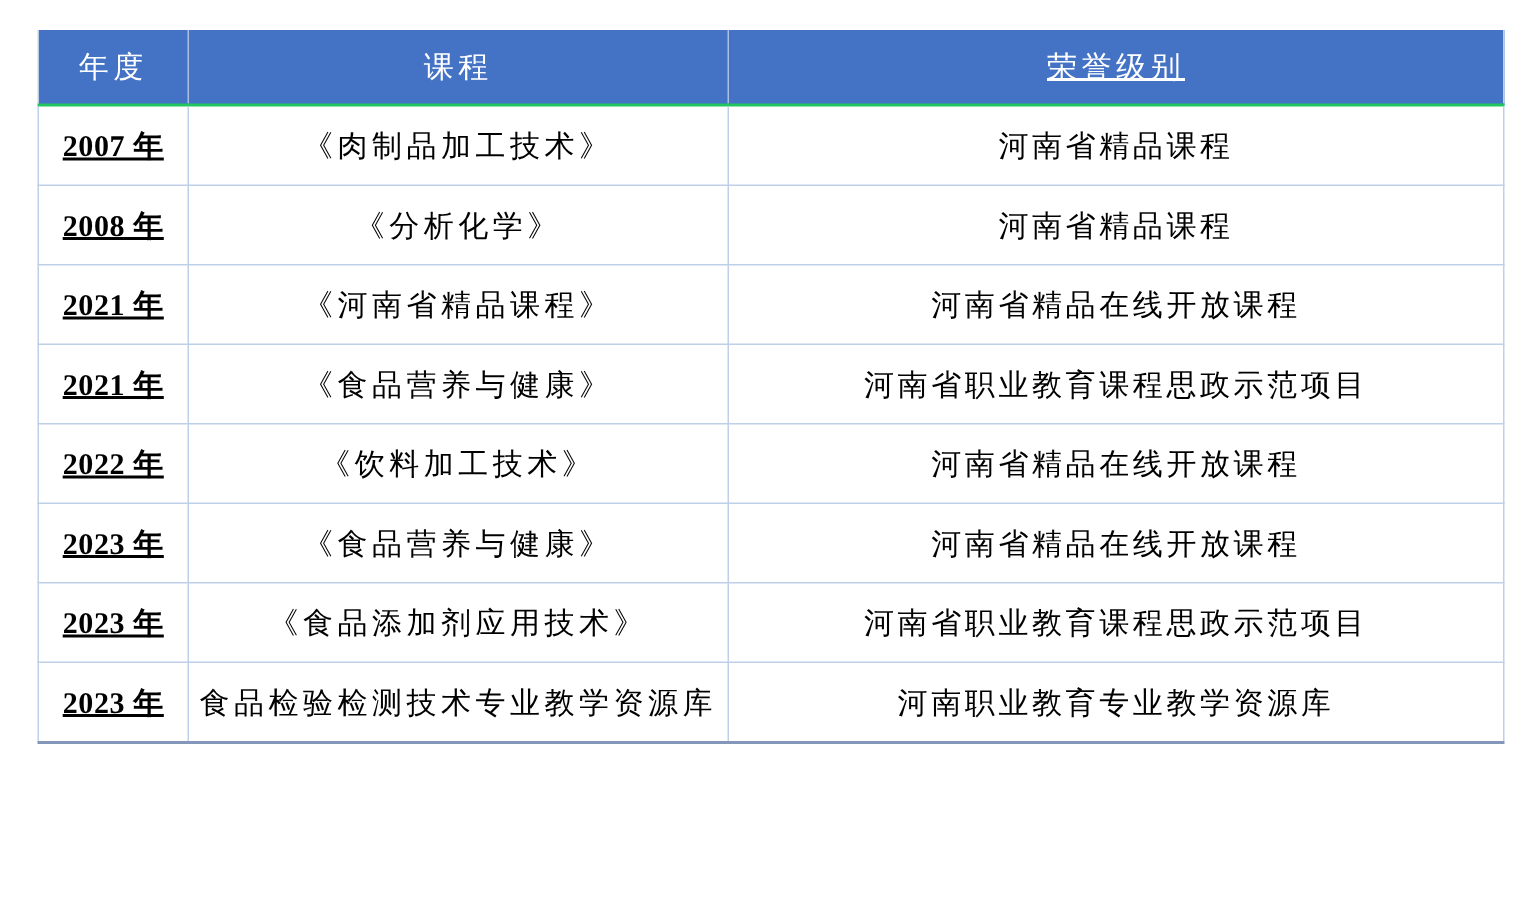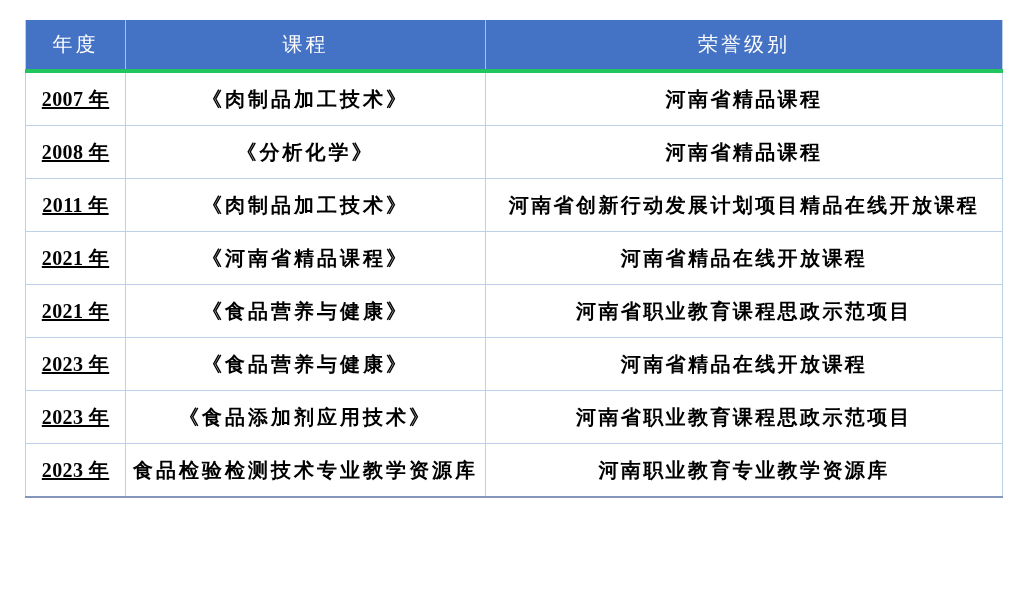--- a/index.html
+++ b/index.html
@@ -29,37 +29,37 @@
   .honors-table th {
     height: 47px;
     background: var(--header-bg, #4472c4);
     color: var(--header-fg, #ffffff);
     font-size: 20px;
     font-weight: normal;
     letter-spacing: 0.15em;
     text-align: center;
     vertical-align: middle;
     border-right: 1px solid rgba(255,255,255,0.55);
-    border-bottom: 4px solid #22c55e;
+    border-bottom: 2px solid #22c55e;
   }
   .honors-table th:last-child {
     border-right: 1px solid var(--border-light, #bdd0e8);
+    text-decoration: underline;
   }
   .honors-table td {
     height: 50px;
     background: #ffffff;
     color: #000000;
     font-size: 20px;
     text-align: center;
     vertical-align: middle;
     letter-spacing: 0.15em;
     border: 1px solid var(--border-light, #bdd0e8);
     overflow: hidden;
     white-space: nowrap;
-    font-weight: bold;
   }
   .honors-table td.cell-year {
     font-weight: bold;
     letter-spacing: 0.02em;
     text-decoration: underline;
   }
   .honors-table td.cell-honor {
     letter-spacing: 0.12em;
   }
 </style>
@@ -85,33 +85,33 @@
           <td class="cell cell-year">2007 年</td>
           <td class="cell cell-course">《肉制品加工技术》</td>
           <td class="cell cell-honor">河南省精品课程</td>
         </tr>
         <tr>
           <td class="cell cell-year">2008 年</td>
           <td class="cell cell-course">《分析化学》</td>
           <td class="cell cell-honor">河南省精品课程</td>
         </tr>
         <tr>
-          <td class="cell cell-year">2011 年</td>
-          <td class="cell cell-course">《肉制品加工技术》</td>
-          <td class="cell cell-honor">河南省创新行动发展计划项目精品在线开放课程</td>
-        </tr>
-        <tr>
           <td class="cell cell-year">2021 年</td>
           <td class="cell cell-course">《河南省精品课程》</td>
           <td class="cell cell-honor">河南省精品在线开放课程</td>
         </tr>
         <tr>
           <td class="cell cell-year">2021 年</td>
           <td class="cell cell-course">《食品营养与健康》</td>
           <td class="cell cell-honor">河南省职业教育课程思政示范项目</td>
+        </tr>
+        <tr>
+          <td class="cell cell-year">2022 年</td>
+          <td class="cell cell-course">《饮料加工技术》</td>
+          <td class="cell cell-honor">河南省精品在线开放课程</td>
         </tr>
         <tr>
           <td class="cell cell-year">2023 年</td>
           <td class="cell cell-course">《食品营养与健康》</td>
           <td class="cell cell-honor">河南省精品在线开放课程</td>
         </tr>
         <tr>
           <td class="cell cell-year">2023 年</td>
           <td class="cell cell-course">《食品添加剂应用技术》</td>
           <td class="cell cell-honor">河南省职业教育课程思政示范项目</td>

